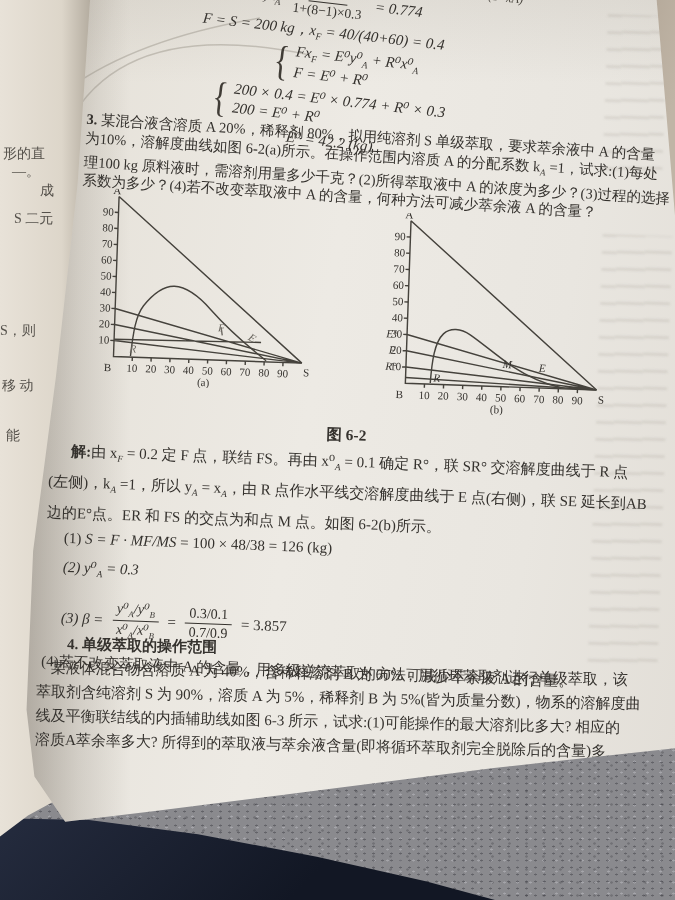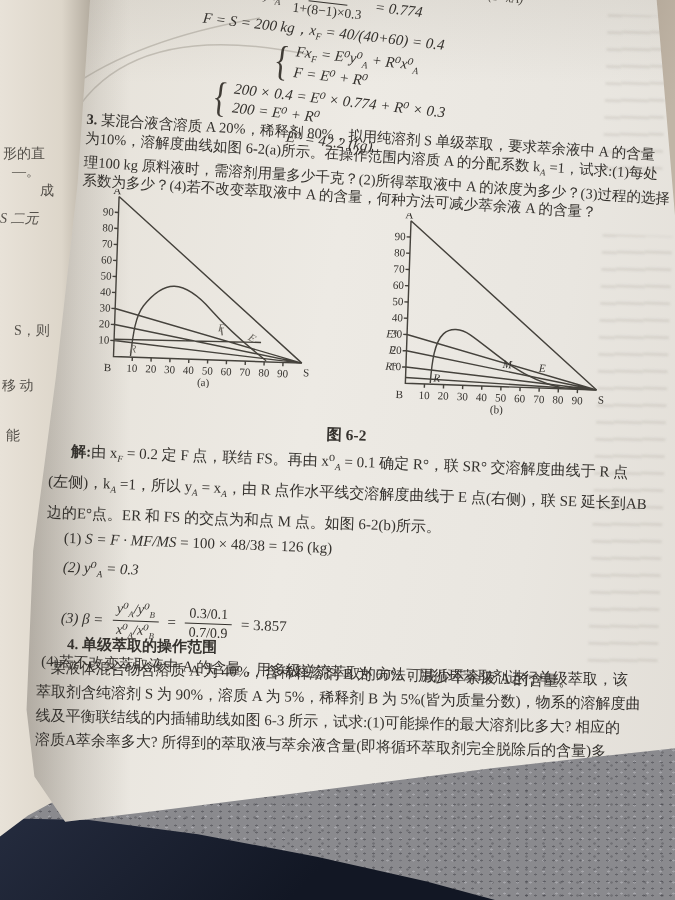--- a/index.html
+++ b/index.html
@@ -67,22 +67,22 @@
 <div class="scene">
 
   <div class="floor"></div>
   <div class="corner-table"></div>
   <div class="cloth"></div>
 
   <div class="leftpage">
     <span class="lfrag" style="left:3px;top:145px;">形的直</span>
     <span class="lfrag" style="left:12px;top:163px;">—。</span>
     <span class="lfrag" style="left:40px;top:182px;">成</span>
-    <span class="lfrag" style="left:0;top:210px;font-style:italic;">S 二元</span>
-    <span class="lfrag" style="left:14px;top:322px;">S，则</span>
+    <span class="lfrag" style="left:14px;top:210px;">S 二元</span>
+    <span class="lfrag" style="left:0;top:322px;">S，则</span>
     <span class="lfrag" style="left:2px;top:377px;text-align:center;">移 动</span>
     <span class="lfrag" style="left:6px;top:427px;">能</span>
   </div>
 
   <div class="page">
     <div class="gutter"></div>
 
     <svg class="pencilmarks" style="position:absolute;left:40px;top:0;width:260px;height:140px" viewBox="0 0 260 140">
       <path d="M5,130 Q60,15 250,55"></path>
         <path d="M0,95 Q70,40 200,18"></path>

